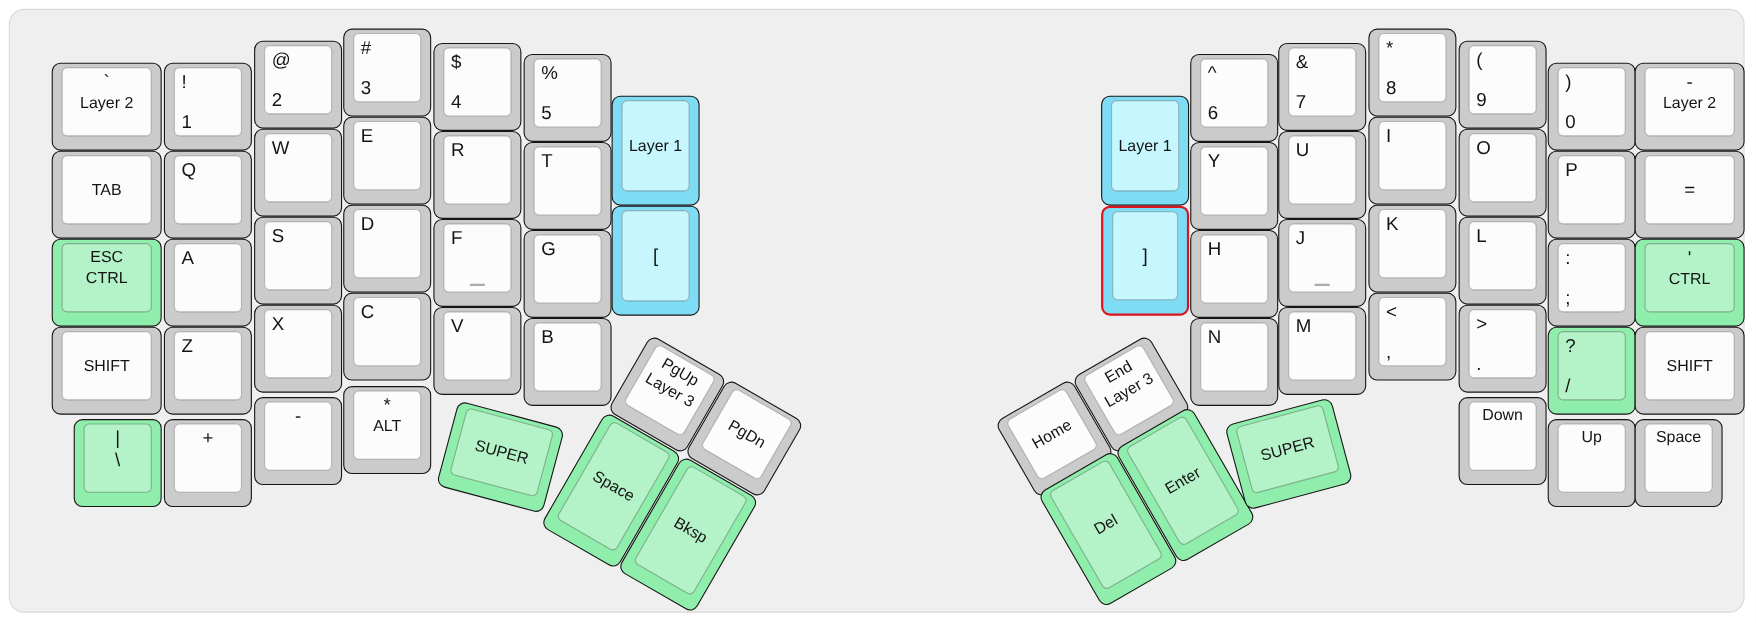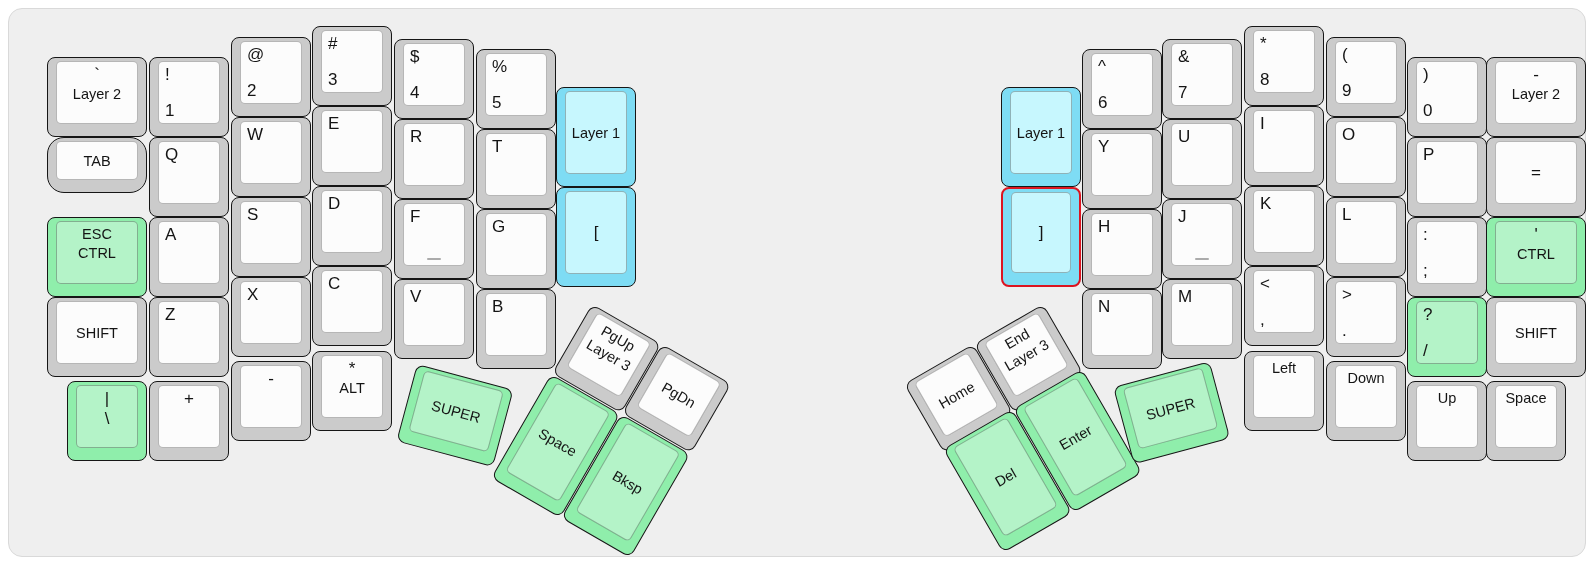--- a/index.html
+++ b/index.html
@@ -74,21 +74,21 @@
       <div class="cap pos-split-left" style="background: rgb(252, 252, 252);">
         <span class="lbl">%</span>
         <span class="lbl">5</span>
       </div>
     </div>
     <div class="key" style="left: 547px; top: 78px; width: 80px; height: 100px; background: rgb(126, 220, 244);">
       <div class="cap pos-center" style="background: rgb(199, 247, 254);">
         <span class="lbl word">Layer 1</span>
       </div>
     </div>
-    <div class="key" style="left: 38px; top: 128px; width: 100px; height: 56px; background: rgb(203, 203, 203); border-radius: 17px;">
+    <div class="key" style="left: 38px; top: 128px; width: 100px; height: 80px; background: rgb(203, 203, 203);">
       <div class="cap pos-center" style="background: rgb(252, 252, 252);">
         <span class="lbl word">TAB</span>
       </div>
     </div>
     <div class="key" style="left: 140px; top: 128px; width: 80px; height: 80px; background: rgb(203, 203, 203);">
       <div class="cap pos-tl" style="background: rgb(252, 252, 252);">
         <span class="lbl">Q</span>
       </div>
     </div>
     <div class="key" style="left: 222px; top: 108px; width: 80px; height: 80px; background: rgb(203, 203, 203);">
@@ -361,25 +361,20 @@
       <div class="cap pos-split-left" style="background: rgb(180, 243, 200);">
         <span class="lbl">?</span>
         <span class="lbl">/</span>
       </div>
     </div>
     <div class="key" style="left: 1477px; top: 288px; width: 100px; height: 80px; background: rgb(203, 203, 203);">
       <div class="cap pos-center" style="background: rgb(252, 252, 252);">
         <span class="lbl word">SHIFT</span>
       </div>
     </div>
-    <div class="key" style="left: 1235px; top: 342px; width: 80px; height: 80px; background: rgb(203, 203, 203);">
-      <div class="cap pos-top-center" style="background: rgb(252, 252, 252);">
-        <span class="lbl word">Left</span>
-      </div>
-    </div>
     <div class="key" style="left: 1317px; top: 352px; width: 80px; height: 80px; background: rgb(203, 203, 203);">
       <div class="cap pos-top-center" style="background: rgb(252, 252, 252);">
         <span class="lbl word">Down</span>
       </div>
     </div>
     <div class="key" style="left: 1398px; top: 372px; width: 80px; height: 80px; background: rgb(203, 203, 203);">
       <div class="cap pos-top-center" style="background: rgb(252, 252, 252);">
         <span class="lbl word">Up</span>
       </div>
     </div>

